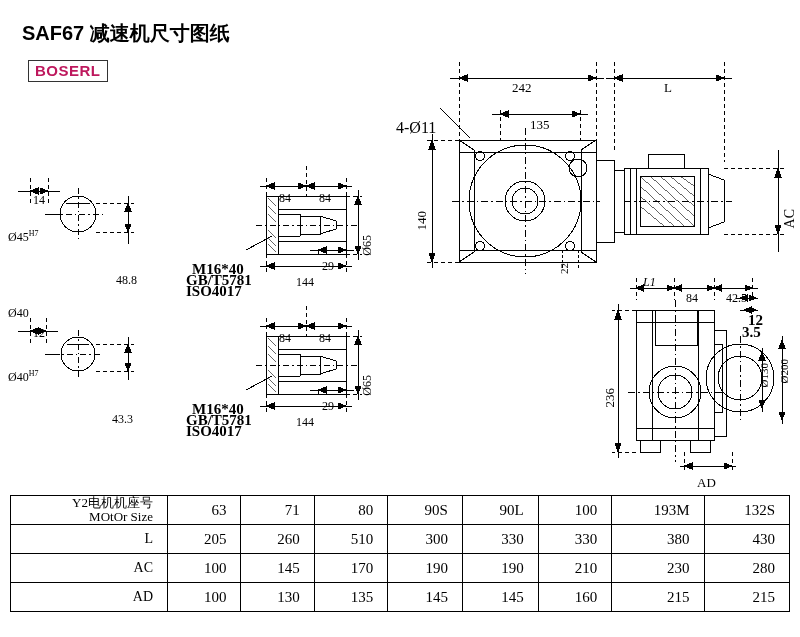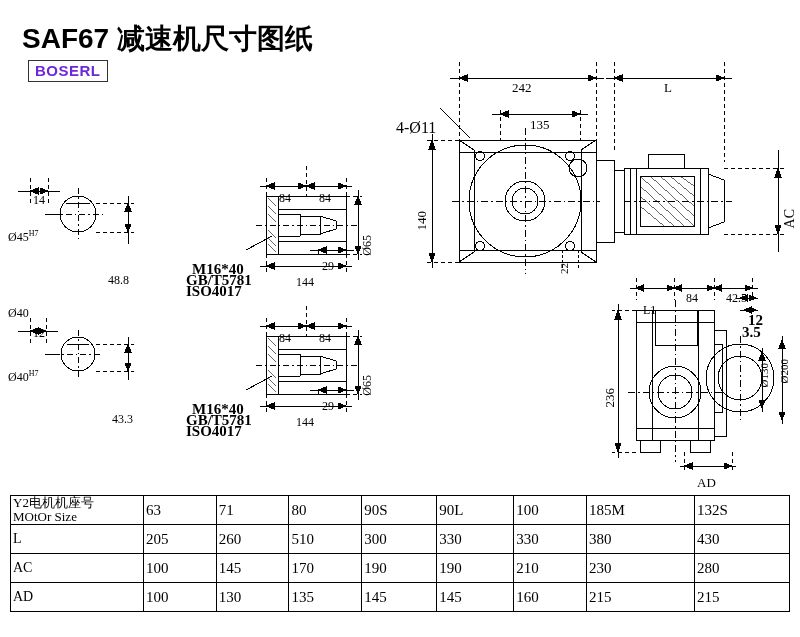--- a/index.html
+++ b/index.html
@@ -7,52 +7,52 @@
     width:800px;height:637px;
     background:#ffffff;
     font-family:"Liberation Serif", serif;
     color:#000;
     position:relative;
     overflow:hidden;
   }
   .abs{position:absolute;}
   #title{
     left:22px;top:20px;
-    font-size:28px;font-weight:bold;
+    font-size:20px;font-weight:bold;
     font-family:"Liberation Sans", sans-serif;
     letter-spacing:0px;
     white-space:nowrap;
   }
   #logo{
     left:28px;top:60px;
     border:1px solid #333;
     padding:1px 6px 2px 6px;
     font-family:"Liberation Sans", sans-serif;
     font-weight:bold;font-size:15px;
-    color:#6d28d9;
+    color:#be185d;
     background:#fff;
     letter-spacing:0.5px;
   }
   .dimtext{font-size:12px;font-family:"Liberation Serif",serif;white-space:nowrap;margin-top:23px;}
   .dimtext.small{font-size:15px;font-weight:bold;}
   .vert{writing-mode:vertical-rl;transform:rotate(180deg);}
   svg{display:block;}
   
   #spec-table{
     position:absolute;left:10px;top:495px;
     border-collapse:collapse;
     width:780px;
     font-family:"Liberation Serif", serif;
   }
   #spec-table td{
     border:1px solid #000;
-    text-align:left;
+    text-align:right;
     font-size:15px;
     height:28px;
-    padding:0 2px;
+    padding:0 14px;
   }
   #spec-table td.rowhead{
     width:128px;
     font-size:14px;
     line-height:1.05;
   }
   #spec-table td.rowhead.two{
     font-size:13px;
   }
 </style>
@@ -337,21 +337,21 @@
     <line x1="680" y1="466" x2="736" y2="466"></line>
     <path d="M684 466 l8 -3 l0 6 z" fill="#000"></path>
     <path d="M732 466 l-8 -3 l0 6 z" fill="#000"></path>
     <line x1="684" y1="452" x2="684" y2="472" stroke-dasharray="4,3"></line>
     <line x1="732" y1="452" x2="732" y2="472" stroke-dasharray="4,3"></line>
   </g>
 </svg>
 
 <div class="abs dimtext" style="left:33px;top:170px;">14</div>
 <div class="abs dimtext" style="left:8px;top:206px;"><span>Ø45</span><sup style="font-size:8px">H7</sup></div>
-<div class="abs dimtext" style="left:108px;top:250px;text-align:center;">48.8</div>
+<div class="abs dimtext" style="left:116px;top:250px;text-align:center;">48.8</div>
 <div class="abs dimtext" style="left:8px;top:283px;">Ø40</div>
 
 <div class="abs dimtext" style="left:33px;top:303px;">12</div>
 <div class="abs dimtext" style="left:8px;top:346px;"><span>Ø40</span><sup style="font-size:8px">H7</sup></div>
 <div class="abs dimtext" style="left:112px;top:389px;">43.3</div>
 
 <div class="abs dimtext" style="left:279px;top:168px;">84</div>
 <div class="abs dimtext" style="left:319px;top:168px;">84</div>
 <div class="abs dimtext" style="left:322px;top:236px;">29</div>
 <div class="abs dimtext" style="left:296px;top:252px;">144</div>
@@ -370,21 +370,21 @@
 <div class="abs dimtext small" style="left:186px;top:400px;">ISO4017</div>
 
 <div class="abs dimtext" style="left:512px;top:57px;font-size:13px;">242</div>
 <div class="abs dimtext" style="left:664px;top:57px;font-size:13px;">L</div>
 <div class="abs dimtext" style="left:530px;top:94px;font-size:13px;">135</div>
 <div class="abs dimtext" style="left:396px;top:96px;font-size:16px;">4-Ø11</div>
 <div class="abs dimtext vert" style="left:414px;top:188px;font-size:13px;">140</div>
 <div class="abs dimtext vert" style="left:558px;top:240px;font-size:11px;">22</div>
 <div class="abs dimtext vert" style="left:782px;top:186px;font-size:14px;">AC</div>
 
-<div class="abs dimtext" style="left:643px;top:280px;">L1</div>
+<div class="abs dimtext" style="left:643px;top:252px;font-style:italic;">L1</div>
 <div class="abs dimtext" style="left:686px;top:268px;">84</div>
 <div class="abs dimtext" style="left:726px;top:268px;">42.5</div>
 <div class="abs dimtext small" style="left:748px;top:289px;">12</div>
 <div class="abs dimtext small" style="left:742px;top:301px;">3.5</div>
 <div class="abs dimtext vert" style="left:602px;top:365px;font-size:13px;">236</div>
 <div class="abs dimtext vert" style="left:758px;top:340px;font-size:11px;">Ø130</div>
 <div class="abs dimtext vert" style="left:778px;top:336px;font-size:11px;">Ø200</div>
 <div class="abs dimtext" style="left:697px;top:452px;font-size:13px;">AD</div>
 
 <table id="spec-table">
@@ -393,21 +393,21 @@
       <td class="rowhead two">
         <div>Y2电机机座号</div>
         <div>MOtOr Size</div>
       </td>
       <td>63</td>
       <td>71</td>
       <td>80</td>
       <td>90S</td>
       <td>90L</td>
       <td>100</td>
-      <td>185M</td>
+      <td>193M</td>
       <td>132S</td>
     </tr>
     <tr>
       <td class="rowhead">L</td>
       <td>205</td>
       <td>260</td>
       <td>510</td>
       <td>300</td>
       <td>330</td>
       <td>330</td>

